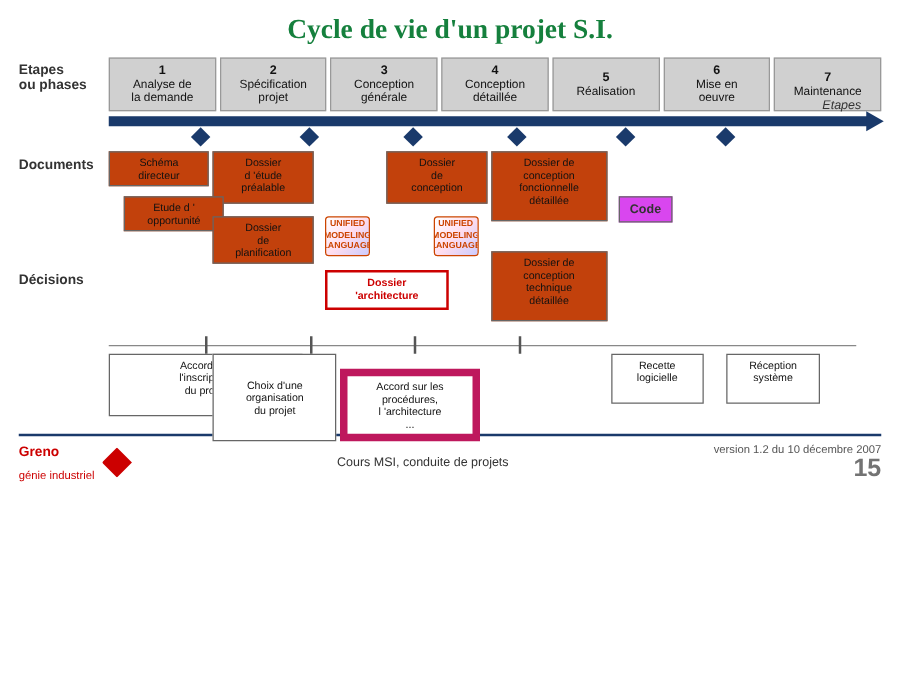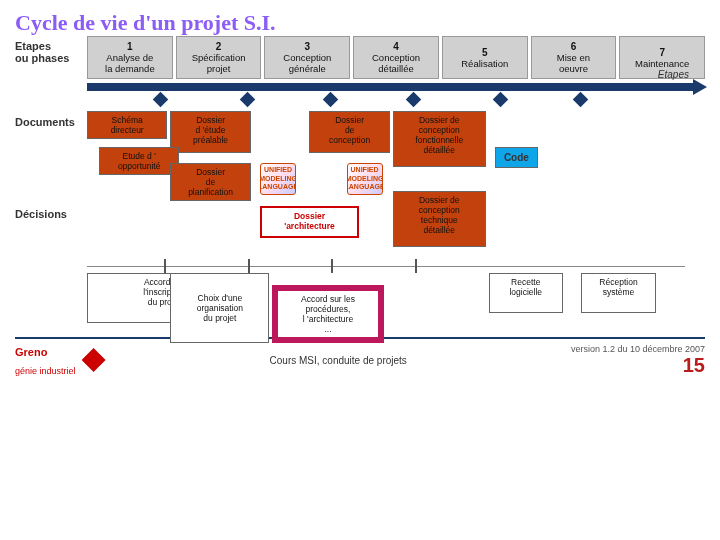--- a/index.html
+++ b/index.html
@@ -13,23 +13,25 @@
     }
 
     .page {
       width: 720px;
       height: 540px;
       background: #fff;
       padding: 10px 15px;
     }
 
     .main-title {
+      text-align: center;
       font-size: 22px;
       font-weight: bold;
-      color: #8b5cf6;
+      color: #15803d;
+      margin-bottom: 10px;
       font-family: Georgia, serif;
     }
 
     
     .timeline-section {
       display: flex;
       align-items: flex-start;
       margin-bottom: 4px;
     }
 
@@ -129,27 +131,27 @@
 
     .footer-center {
       font-size: 10px;
       color: #333;
       text-align: left;
     }
 
     .page-num {
       font-size: 20px;
       font-weight: bold;
-      color: #b91c1c;
+      color: #737373;
     }
 
     
     .code-box {
       position: absolute;
-      background: #0ea5e9;
+      background: #d946ef;
       border: 1px solid #666;
       font-size: 10px;
       font-weight: bold;
       padding: 4px 8px;
       color: #333;
     }
 
     
     .dossier-arch {
       position: absolute;

